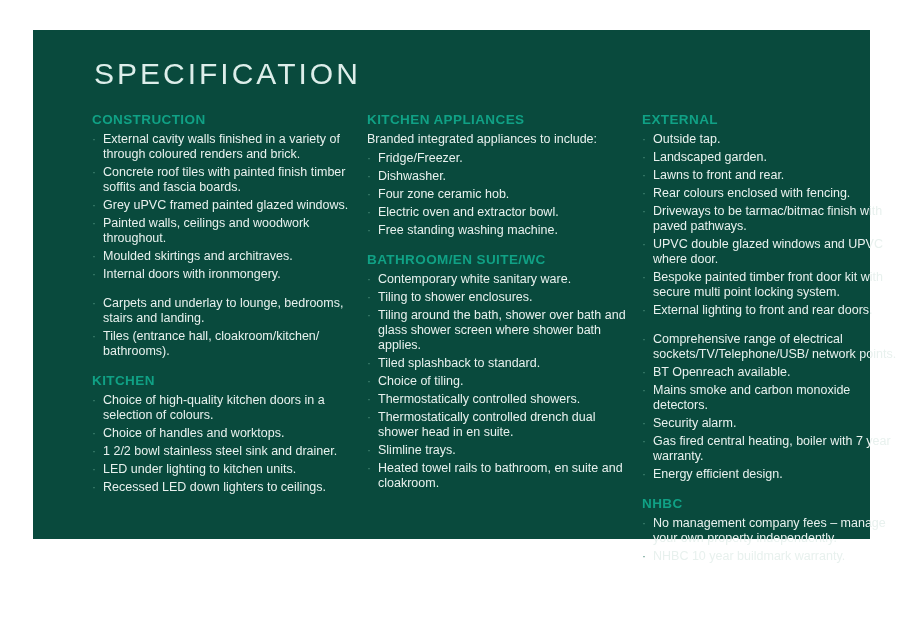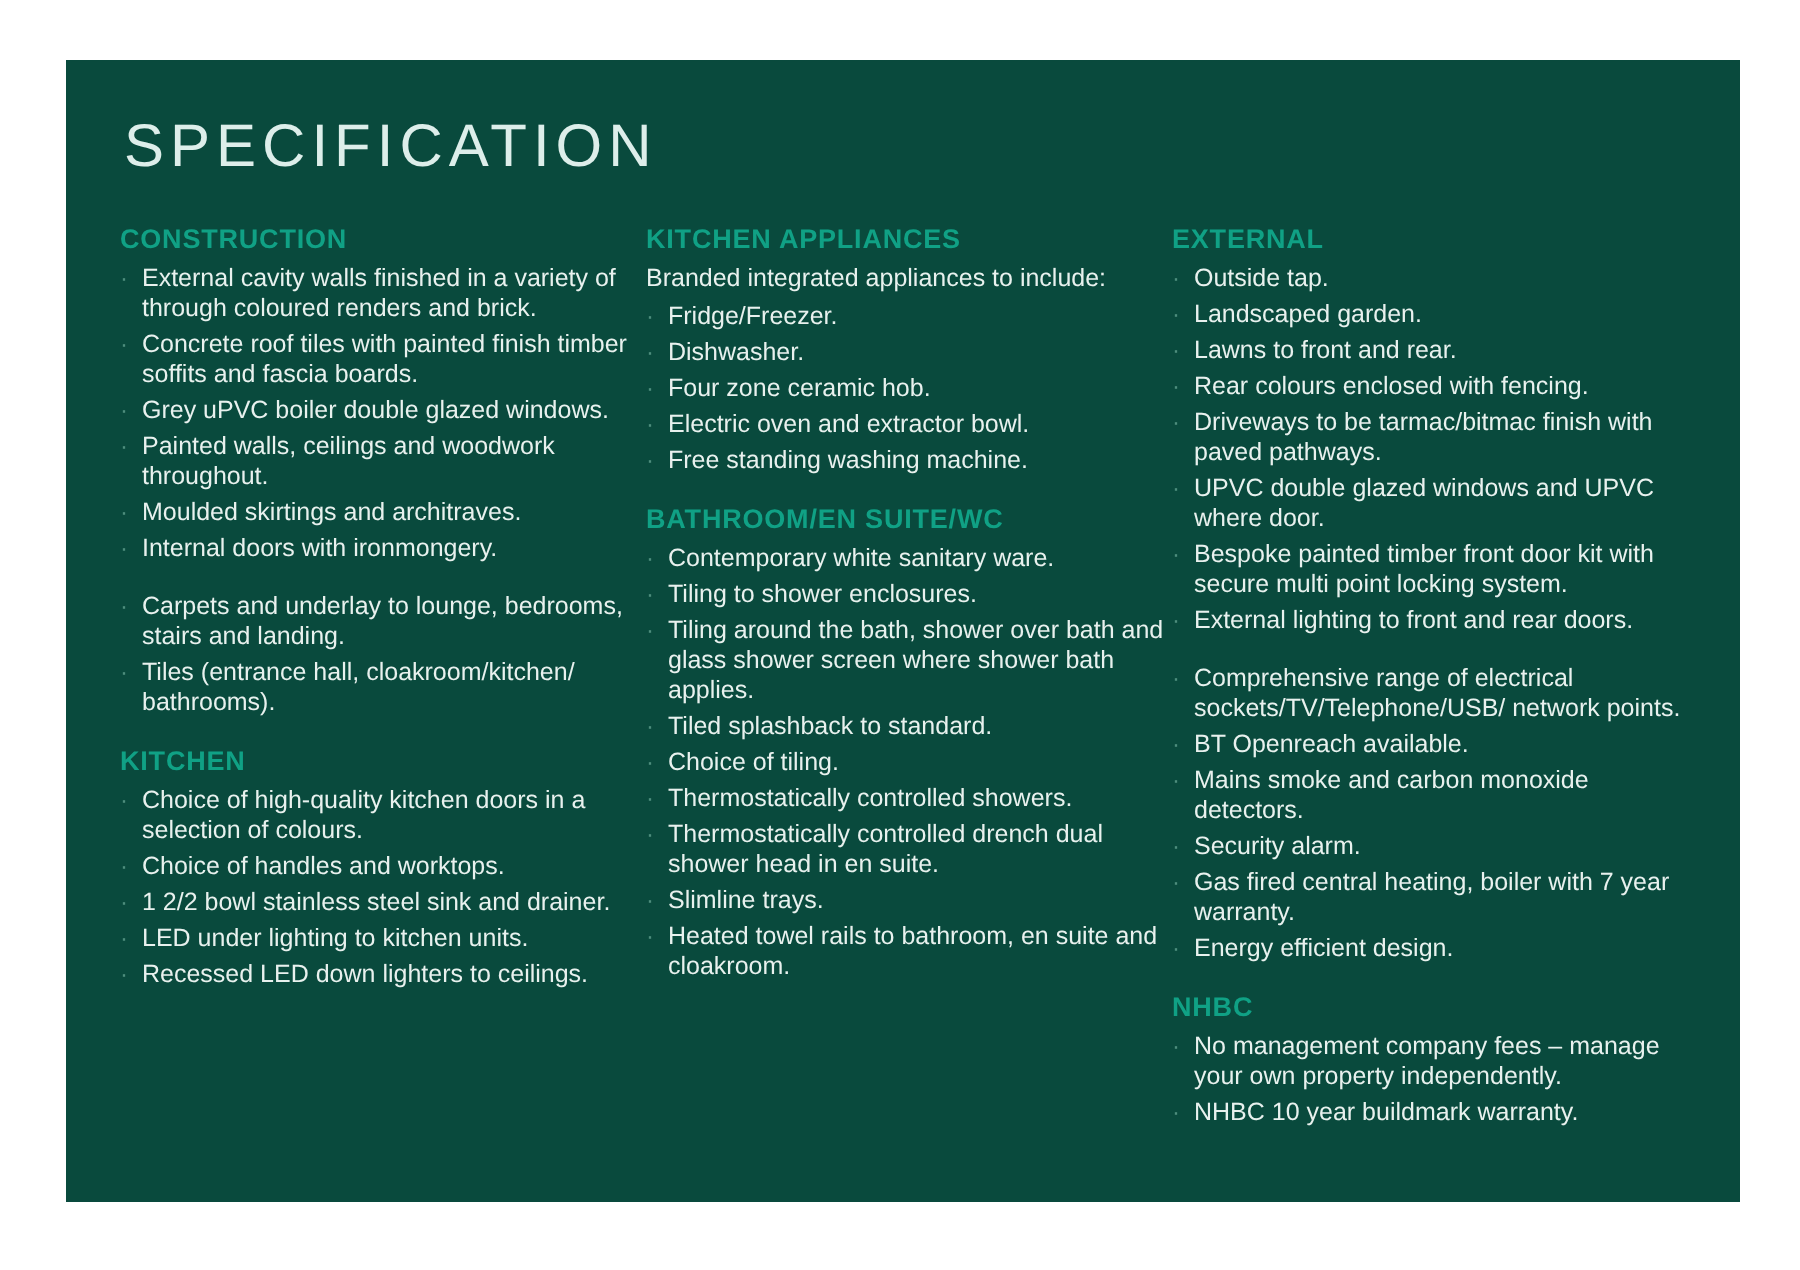--- a/index.html
+++ b/index.html
@@ -15,34 +15,35 @@
   body {
     width: 900px; height: 635px;
     background: var(--page-bg);
     font-family: "Liberation Sans", sans-serif;
     position: relative;
     overflow: hidden;
   }
   .card {
     position: absolute;
     left: 33px; top: 30px;
-    width: 837px; height: 571px;
+    width: 837px; height: 509px;
     background: var(--card-bg);
+    padding-left: 32px;
   }
   .title {
     margin: 27px 0 0 29px;
     font-size: 30px;
     font-weight: 300;
     letter-spacing: 3px;
     color: var(--title);
   }
   .columns {
     display: flex;
     margin: 21px 10px 0 27px;
-    gap: 0;
+    gap: 12px;
   }
   .column { width: 263px; flex: 0 0 263px; }
   .section { margin-bottom: 14px; }
   .heading {
     margin: 0 0 5px 0;
     font-size: 13.5px;
     font-weight: bold;
     letter-spacing: 0.4px;
     color: var(--heading);
   }
@@ -82,21 +83,21 @@
             <li class="item">
               <span class="bullet-dot">·</span>
               <span class="item-text">External cavity walls finished in a variety of through coloured renders and brick.</span>
             </li>
             <li class="item">
               <span class="bullet-dot">·</span>
               <span class="item-text">Concrete roof tiles with painted finish timber soffits and fascia boards.</span>
             </li>
             <li class="item">
               <span class="bullet-dot">·</span>
-              <span class="item-text">Grey uPVC boiler double glazed windows.</span>
+              <span class="item-text">Grey uPVC framed painted glazed windows.</span>
             </li>
             <li class="item">
               <span class="bullet-dot">·</span>
               <span class="item-text">Painted walls, ceilings and woodwork throughout.</span>
             </li>
             <li class="item">
               <span class="bullet-dot">·</span>
               <span class="item-text">Moulded skirtings and architraves.</span>
             </li>
             <li class="item">

